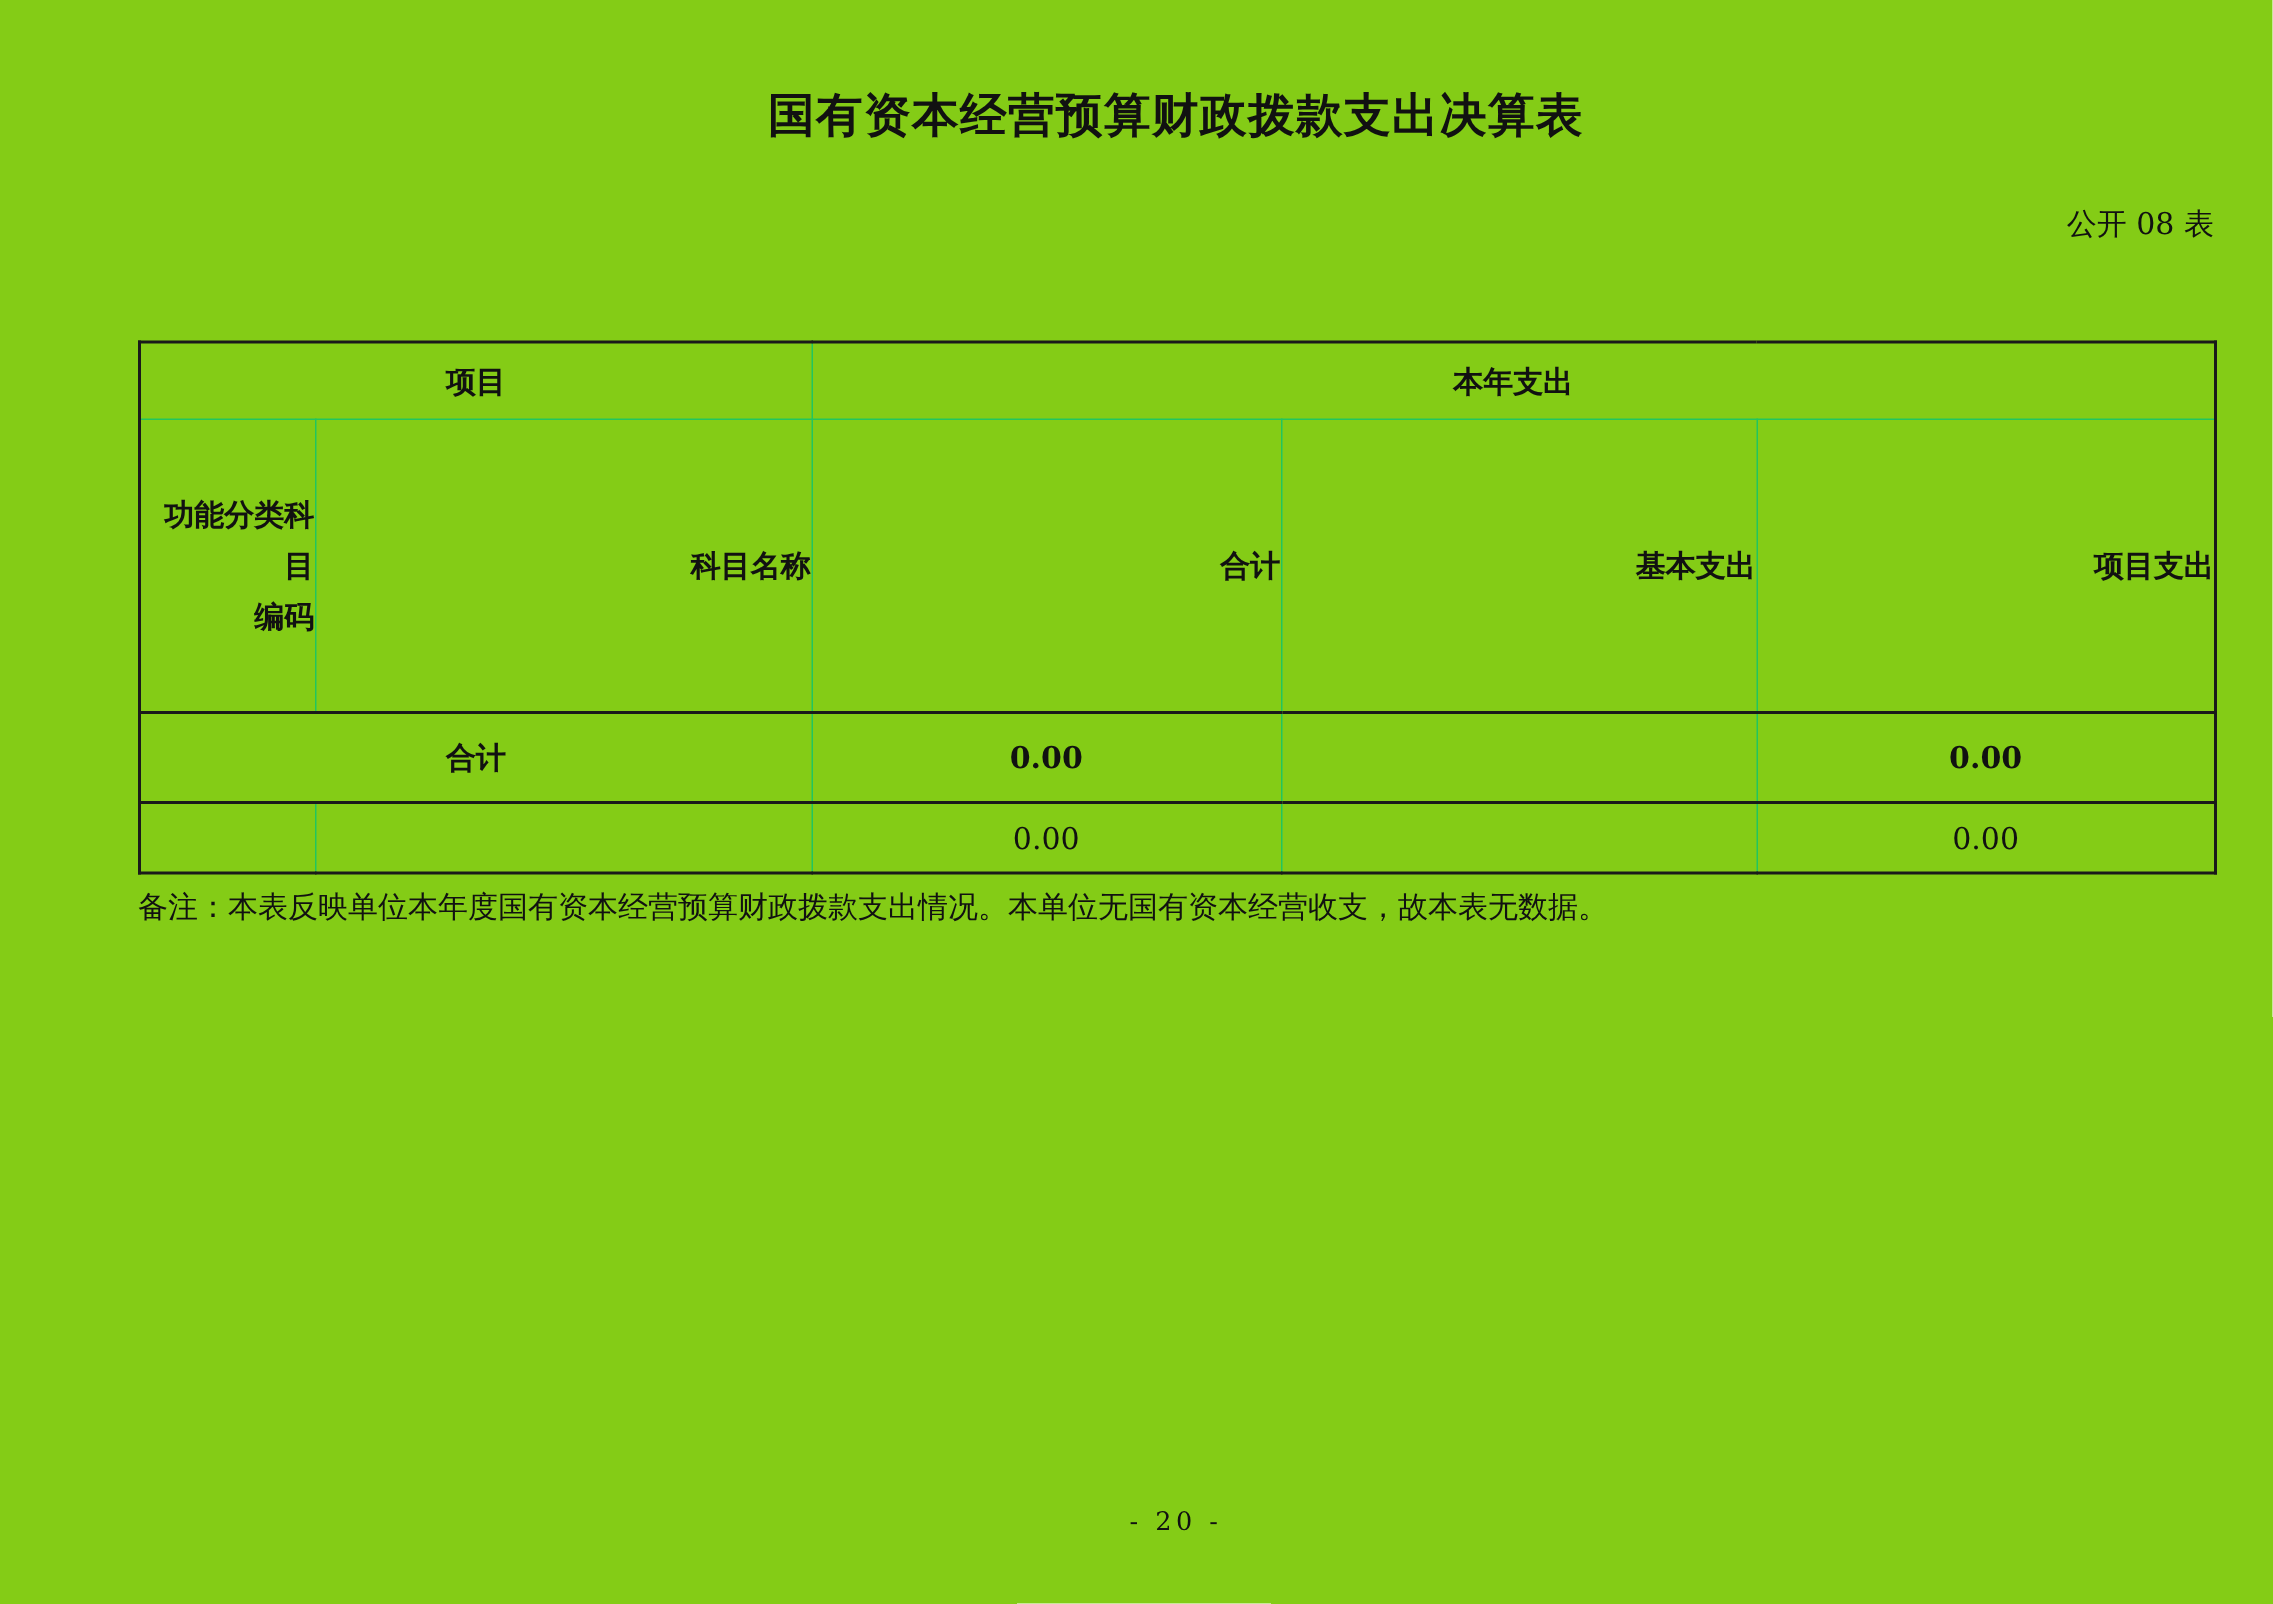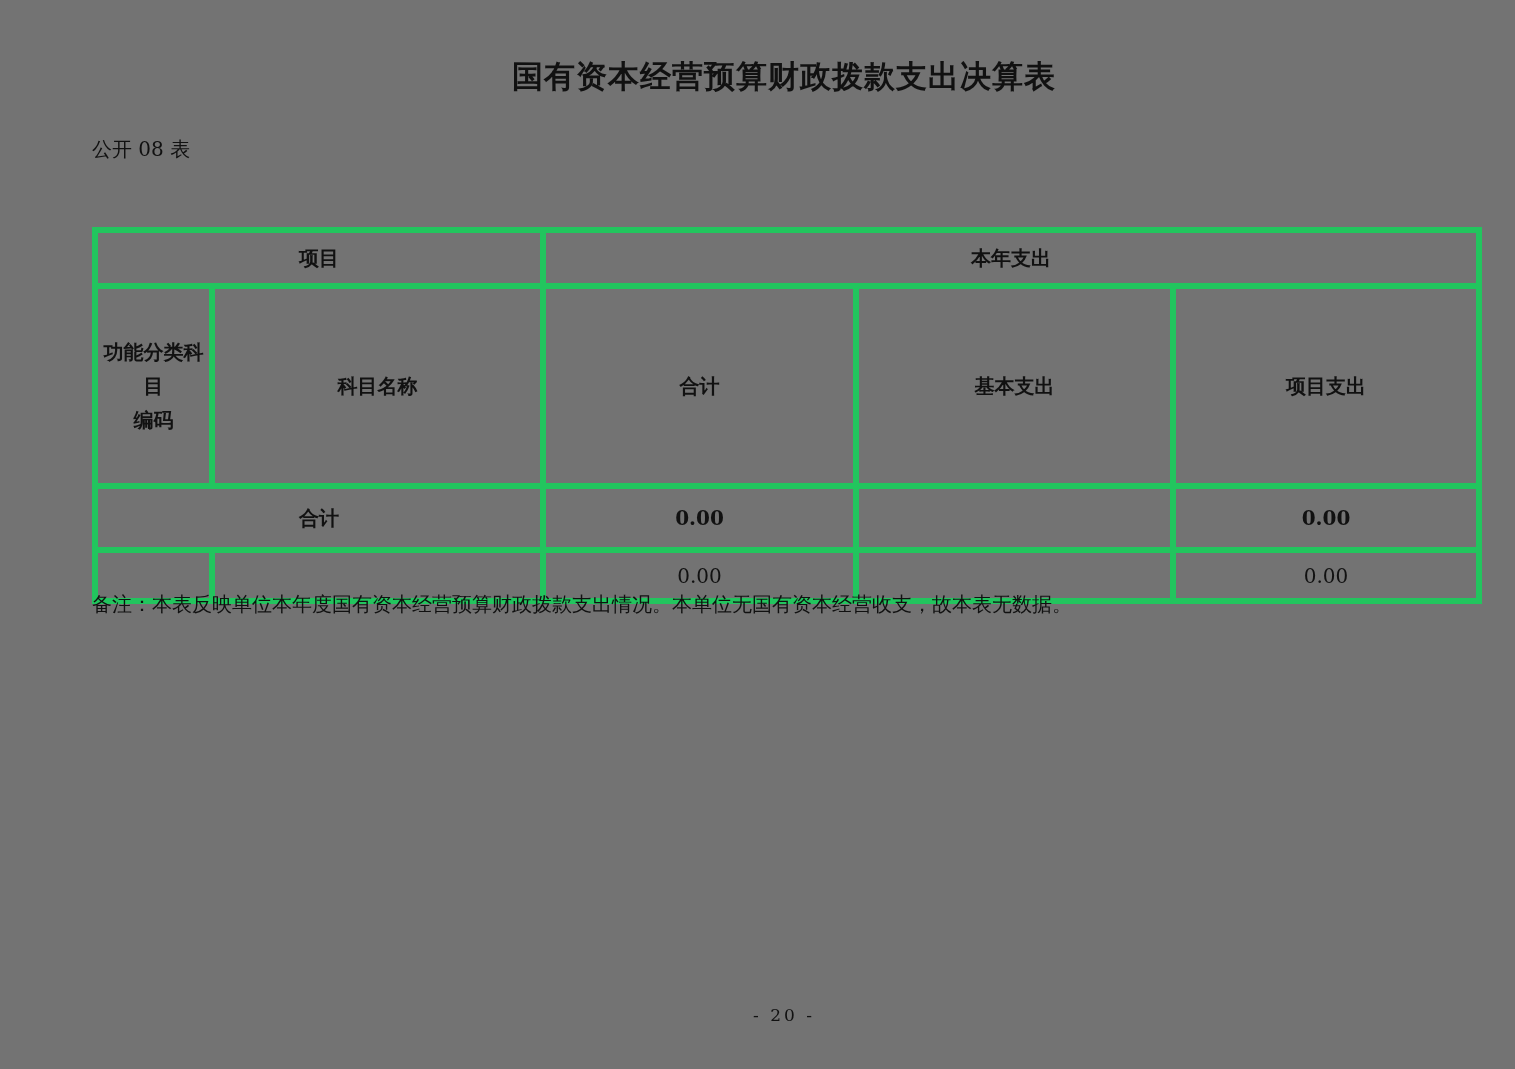--- a/index.html
+++ b/index.html
@@ -4,21 +4,21 @@
 <style>
   html, body {
     margin: 0;
     padding: 0;
     background: #ffffff;
   }
   .page {
     position: relative;
     width: 1515px;
     height: 1069px;
-    background: #737373;
+    background: #84cc16;
     font-family: "DejaVu Serif", "Liberation Serif", serif;
     color: #111111;
     overflow: hidden;
   }
   .content {
     position: absolute;
     left: 92px;
     top: 0;
     width: 1384px;
     height: 1069px;
@@ -32,21 +32,21 @@
     font-size: 31px;
     font-weight: bold;
     letter-spacing: 1px;
     white-space: nowrap;
   }
   .sheet-label {
     position: absolute;
     top: 136px;
     left: 0;
     width: 100%;
-    text-align: left;
+    text-align: right;
     font-size: 20px;
   }
   .meta-row {
     position: absolute;
     top: 185px;
     left: 0;
     width: 100%;
     font-size: 20px;
     display: flex;
     justify-content: space-between;
@@ -54,28 +54,28 @@
   table.main-table {
     position: absolute;
     top: 227px;
     left: 0;
     width: 1384px;
     border-collapse: collapse;
     table-layout: fixed;
     border: 2px solid #1a1a1a;
   }
   table.main-table td {
-    border: 6px solid #22c55e;
+    border: 1px solid #22c55e;
     padding: 0;
     vertical-align: middle;
     font-size: 20px;
     overflow: hidden;
   }
   tr.hdr1 td { height: 50px; text-align: center; font-weight: bold; }
-  tr.hdr2 td { height: 194px; text-align: center; font-weight: bold; }
+  tr.hdr2 td { height: 194px; text-align: right; font-weight: bold; }
   tr.row-total td { height: 58px; border-top: 2px solid #1a1a1a; border-bottom: 2px solid #1a1a1a; }
   tr.row-empty td { height: 45px; }
   td.code-hdr { white-space: pre-line; line-height: 1.7; font-size: 19px; }
   td.val {
     text-align: center;
     padding-right: 15px;
     font-size: 20px;
   }
   tr.row-total td.val, tr.row-total td.name-cell { font-weight: bold; }
   td.name-cell { text-align: center; }

